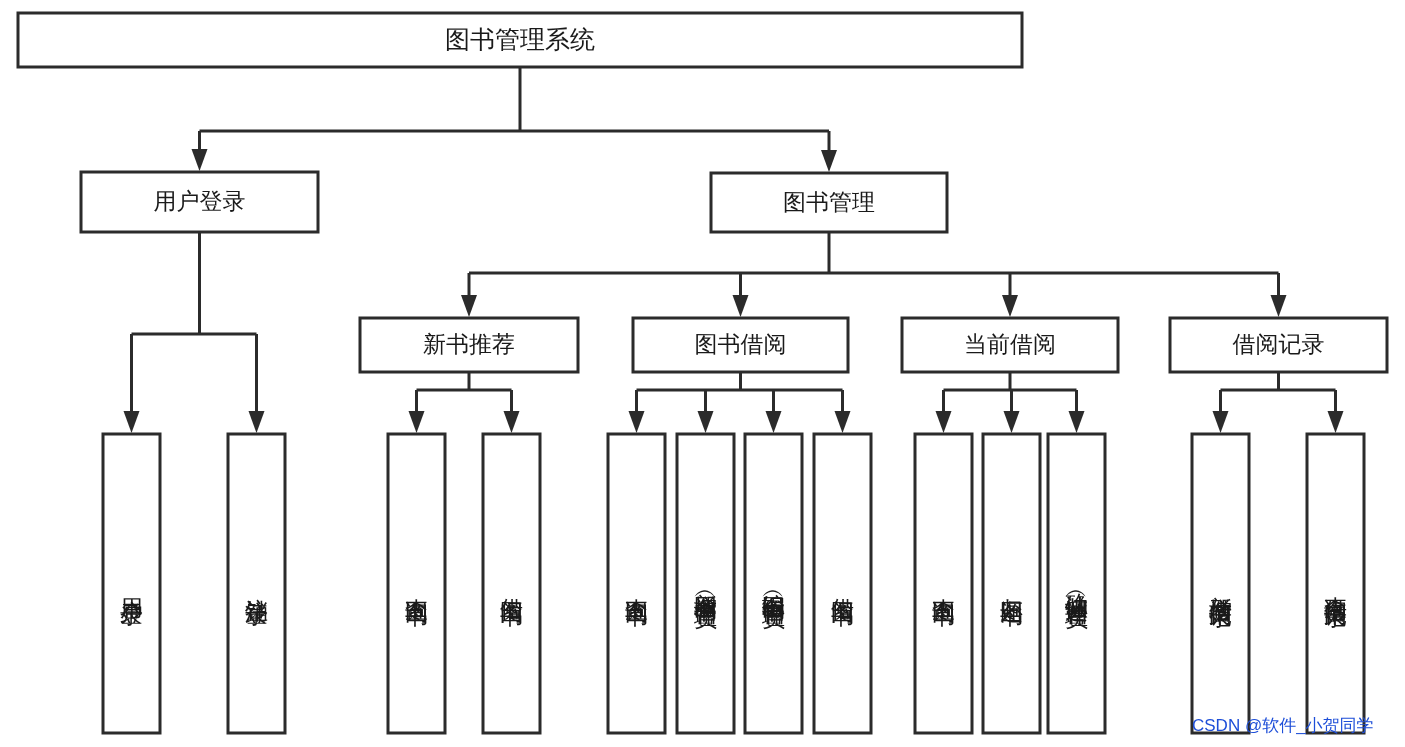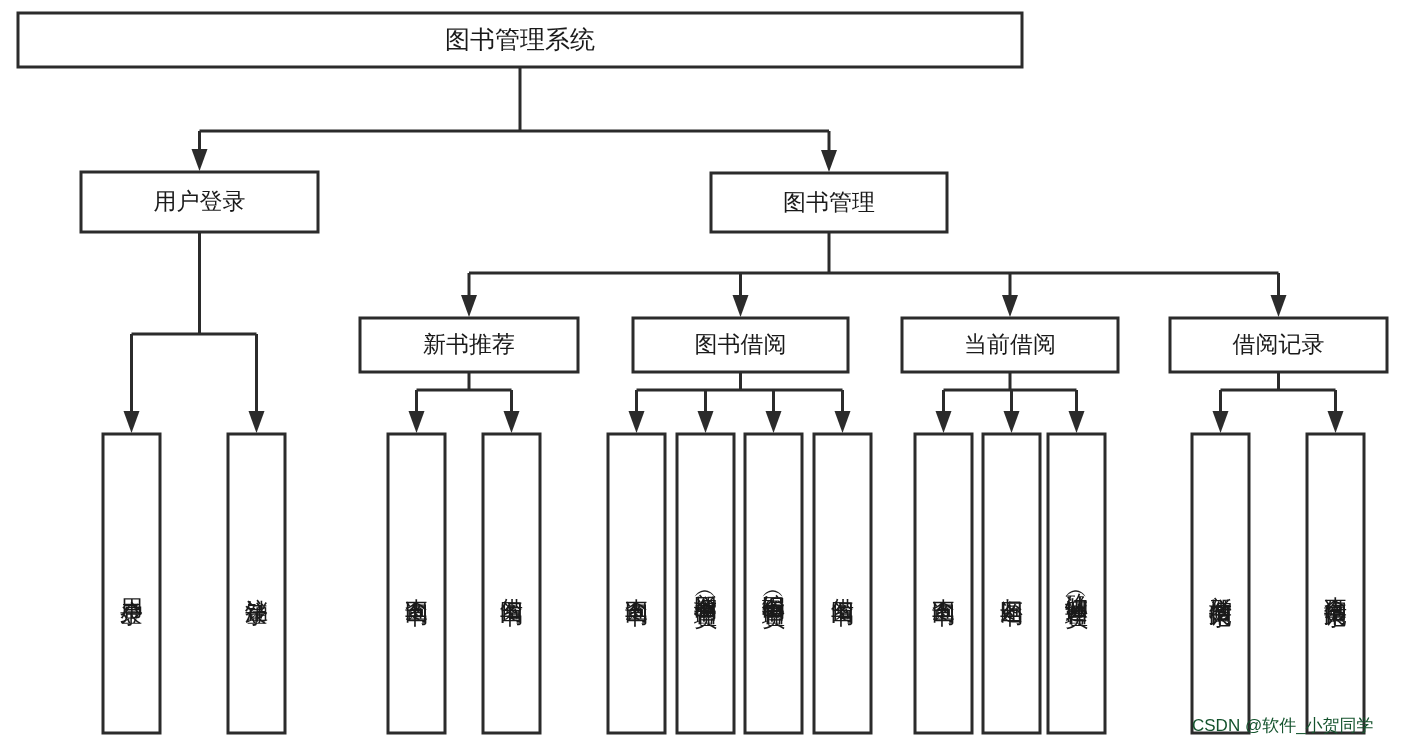--- a/index.html
+++ b/index.html
@@ -64,21 +64,21 @@
     letter-spacing: 2px;
     text-align: center;
     white-space: nowrap;
     pointer-events: none;
   }
   .watermark {
     position: absolute;
     left: 1192px;
     top: 714px;
     font-size: 17px;
-    color: #14532d;
+    color: #1d4ed8;
     font-family: "Liberation Sans", "DejaVu Sans", sans-serif;
     white-space: nowrap;
   }
 </style>
 </head>
 <body>
 
 <div id="diagram-root">
 
   <svg id="flowchart" viewBox="0 0 1405 747">

